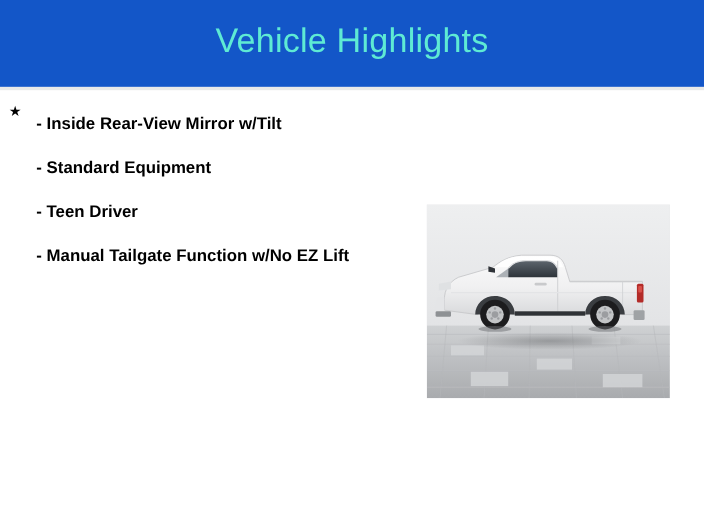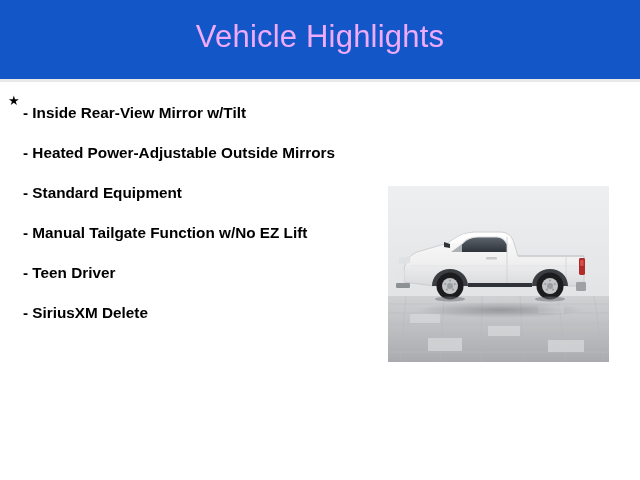--- a/index.html
+++ b/index.html
@@ -27,21 +27,21 @@
   }
   #page-title {
     position: absolute;
     left: 0;
     top: 0;
     width: 640px;
     line-height: 74px;
     text-align: center;
     font-size: 31px;
     font-weight: 400;
-    color: #f0abfc;
+    color: #5eead4;
     letter-spacing: 0.2px;
     white-space: nowrap;
   }
   #header-underline {
     position: absolute;
     left: 0;
     top: 79px;
     width: 640px;
     height: 3px;
     background: #e9e9e9;
@@ -87,21 +87,21 @@
     top: 0px;
     font-size: 13px;
     font-weight: normal;
     color: #000000;
     line-height: 19px;
   }
 
   
   .item-sub {
     position: relative;
-    margin: 21px 0 0 1px;
+    margin: 21px 0 0 11px;
     padding-left: 22px;
     width: 346px;
   }
 
   
   #vehicle-photo {
     position: absolute;
     left: 388px;
     top: 104px;
     width: 221px;
@@ -128,41 +128,35 @@
   <ul id="highlights-list">
 
     <li class="list-item item-star">
       <span class="bullet-star">★</span>
     </li>
 
     <li class="list-item item-sub">
       <span>- Inside Rear-View Mirror w/Tilt</span>
     </li>
 
-    <li class="list-item item-sub">
-      <span>- Heated Power-Adjustable Outside Mirrors</span>
-    </li>
 
 
 
     <li class="list-item item-sub">
       <span>- Standard Equipment</span>
     </li>
 
     <li class="list-item item-sub">
+      <span>- Teen Driver</span>
+    </li>
+
+    <li class="list-item item-sub">
       <span>- Manual Tailgate Function w/No EZ Lift</span>
     </li>
 
-    <li class="list-item item-sub">
-      <span>- Teen Driver</span>
-    </li>
-
-    <li class="list-item item-sub">
-      <span>- SiriusXM Delete</span>
-    </li>
 
   </ul>
 
   <div id="vehicle-photo">
     <svg viewBox="0 0 221 176" xmlns="http://www.w3.org/2000/svg">
       <defs>
         <linearGradient id="wallGrad" x1="0" y1="0" x2="0" y2="1">
           <stop offset="0%" stop-color="#eeeff0"></stop>
           <stop offset="100%" stop-color="#e2e3e5"></stop>
         </linearGradient>

